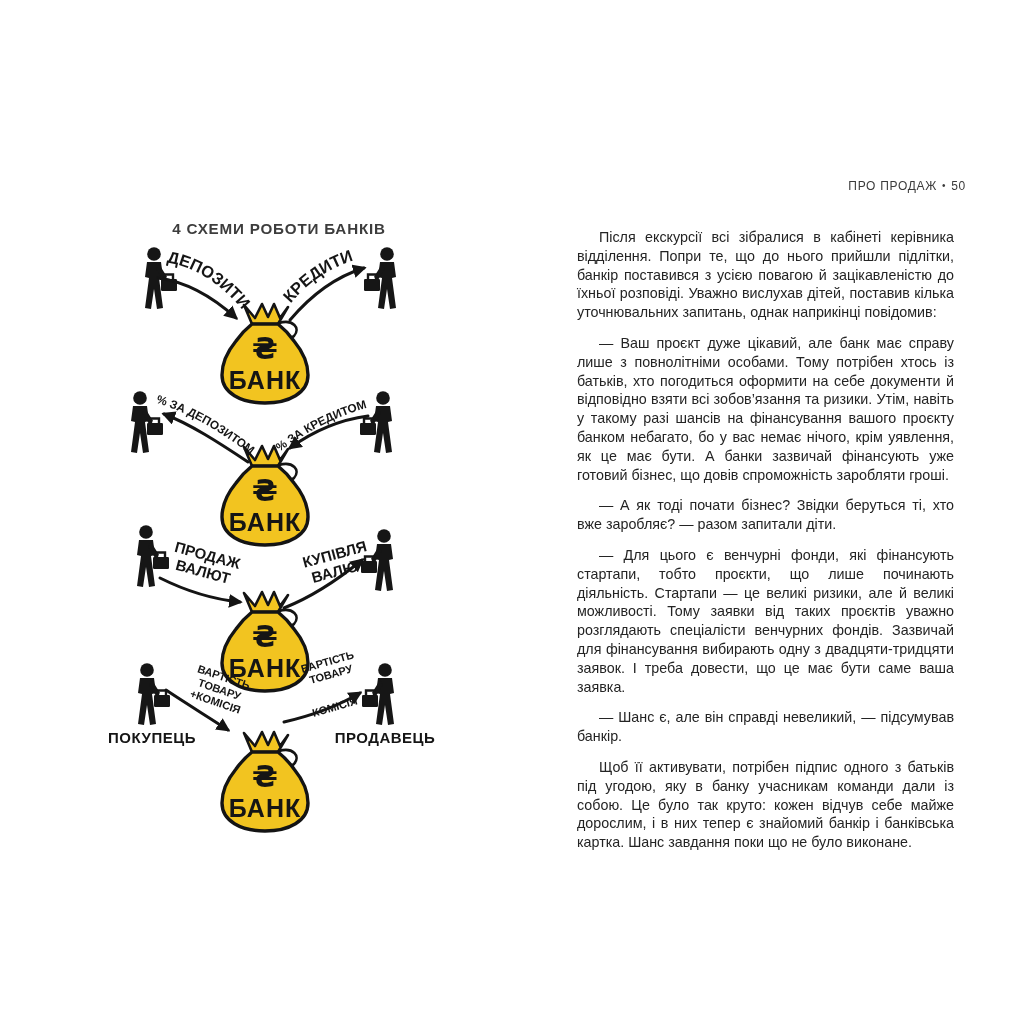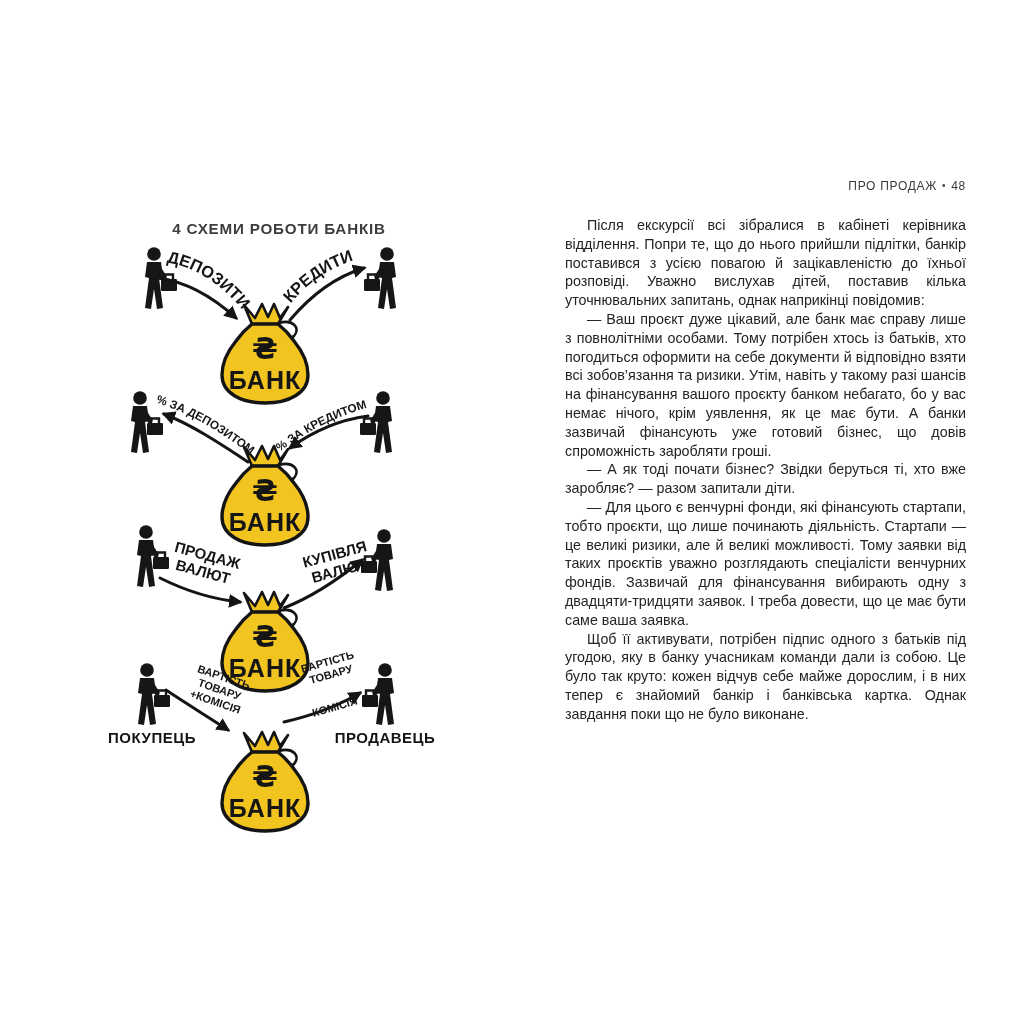--- a/index.html
+++ b/index.html
@@ -9,40 +9,40 @@
   }
   .page-header{
     position:absolute;top:179px;right:58px;
     font-size:12px;letter-spacing:.7px;color:#3a3a3a;white-space:nowrap;
   }
   .page-header .sep{margin:0 5px;font-size:10px;position:relative;top:-1px;}
   .text-col{
     position:absolute;left:565px;top:216px;width:401px;color:#242424;
   }
   .text-col p{
-    margin:0;text-indent:22px;text-align:justify;
+    margin:12px;text-indent:22px;text-align:justify;
     font-size:14.3px;line-height:18.8px;
   }
   .diagram-wrap{position:absolute;left:100px;top:212px;width:370px;height:650px;}
   .dl{font-family:"Liberation Sans",sans-serif;font-weight:700;fill:#151515;}
   .dtitle{font-family:"Liberation Sans",sans-serif;font-weight:600;fill:#3d3d3d;
           font-size:15.2px;letter-spacing:.8px;}
   .cur{font-family:"DejaVu Sans",sans-serif;font-weight:700;font-size:30px;
        fill:#151515;text-anchor:middle;}
   .bagname{font-family:"Liberation Sans",sans-serif;font-weight:700;font-size:25px;
        fill:#151515;text-anchor:middle;letter-spacing:1px;}
   .arrow{fill:none;stroke:#141414;stroke-width:3;stroke-linecap:round;}
   .plabel{font-family:"Liberation Sans",sans-serif;font-weight:700;font-size:15px;
        fill:#151515;letter-spacing:.5px;}
 </style>
 </head>
 <body>
 
 <div class="page-header">
-  <span>ПРО ПРОДАЖ</span><span class="sep">•</span><span>48</span>
+  <span>ПРО ПРОДАЖ</span><span class="sep">•</span><span>50</span>
 </div>
 
 <div class="diagram-wrap">
 <svg width="370" height="650" viewBox="0 0 370 650">
   <defs>
     <marker id="ah" viewBox="0 0 10 10" refX="8" refY="5" markerWidth="4.6" markerHeight="4.6" orient="auto">
       <path d="M0,0 L10,5 L0,10 z" fill="#141414"></path>
     </marker>
     <g id="personShape" fill="#161616">
       <circle cx="0" cy="-26" r="6.8"></circle>
@@ -138,14 +138,15 @@
     <text class="bagname" y="27">БАНК</text>
   </g>
 </svg>
 </div>
 
 <div class="text-col">
   <p>Після екскурсії всі зібралися в кабінеті керівника відділення. Попри те, що до нього прийшли підлітки, банкір поставився з усією повагою й зацікавленістю до їхньої розповіді. Уважно вислухав дітей, поставив кілька уточнювальних запитань, однак наприкінці повідомив:</p>
   <p>— Ваш проєкт дуже цікавий, але банк має справу лише з повнолітніми особами. Тому потрібен хтось із батьків, хто погодиться оформити на себе документи й відповідно взяти всі зобов’язання та ризики. Утім, навіть у такому разі шансів на фінансування вашого проєкту банком небагато, бо у вас немає нічого, крім уявлення, як це має бути. А банки зазвичай фінансують уже готовий бізнес, що довів спроможність заробляти гроші.</p>
   <p>— А як тоді почати бізнес? Звідки беруться ті, хто вже заробляє? — разом запитали діти.</p>
   <p>— Для цього є венчурні фонди, які фінансують стартапи, тобто проєкти, що лише починають діяльність. Стартапи — це великі ризики, але й великі можливості. Тому заявки від таких проєктів уважно розглядають спеціалісти венчурних фондів. Зазвичай для фінансування вибирають одну з двадцяти-тридцяти заявок. І треба довести, що це має бути саме ваша заявка.</p>
-  <p>Щоб її активувати, потрібен підпис одного з батьків під угодою, яку в банку учасникам команди дали із собою. Це було так круто: кожен відчув себе майже дорослим, і в них тепер є знайомий банкір і банківська картка. Однак завдання поки що не було виконане.</p>
+  <p>— Шанс є, але він справді невеликий, — підсумував банкір.</p>
+  <p>Щоб її активувати, потрібен підпис одного з батьків під угодою, яку в банку учасникам команди дали із собою. Це було так круто: кожен відчув себе майже дорослим, і в них тепер є знайомий банкір і банківська картка. Шанс завдання поки що не було виконане.</p>
 </div>
 
 </body></html>

